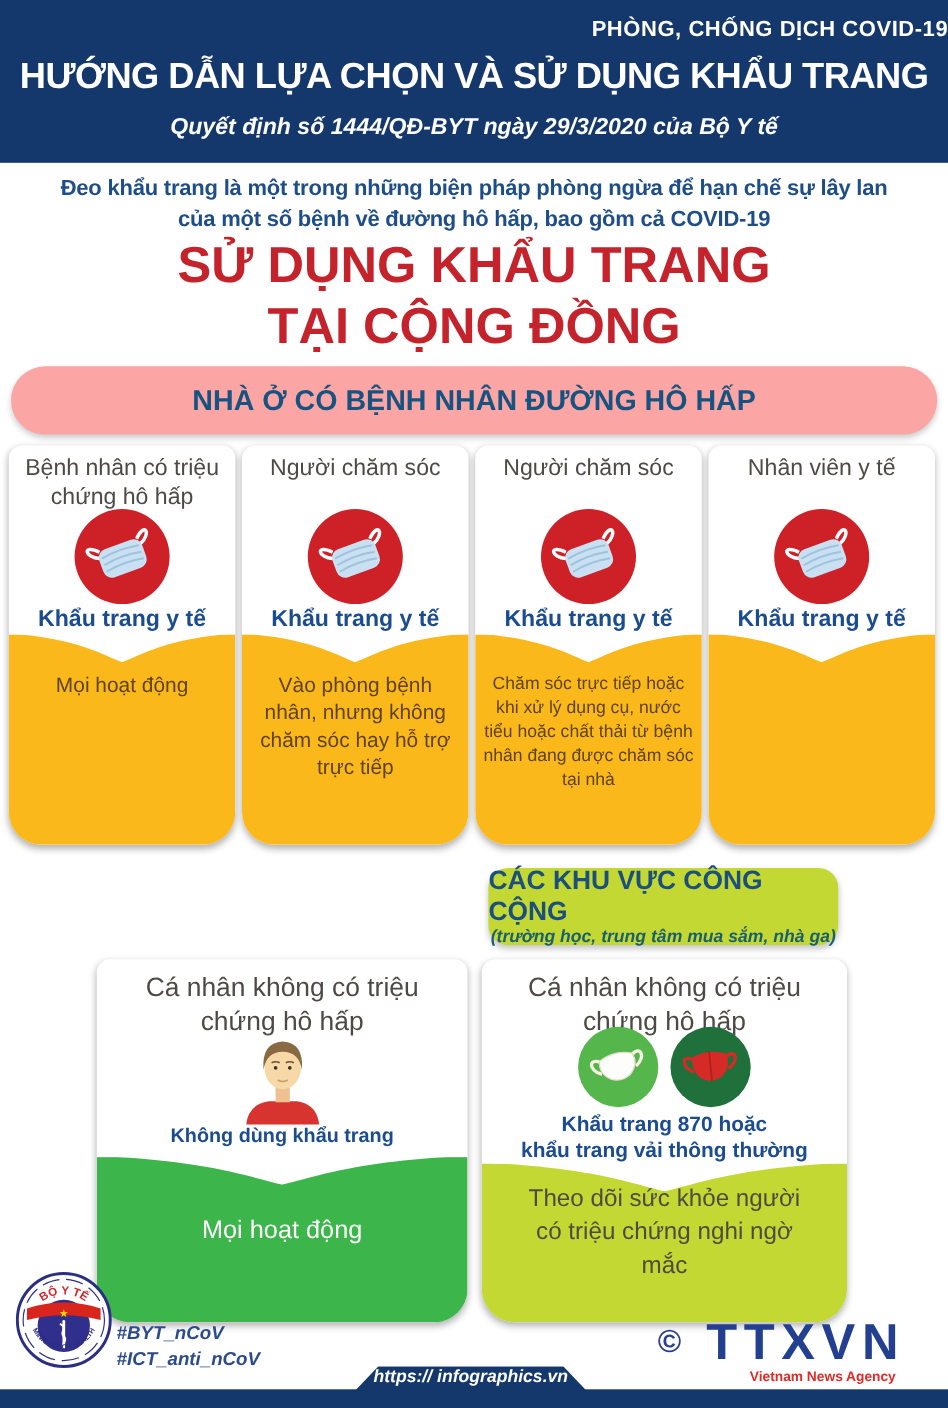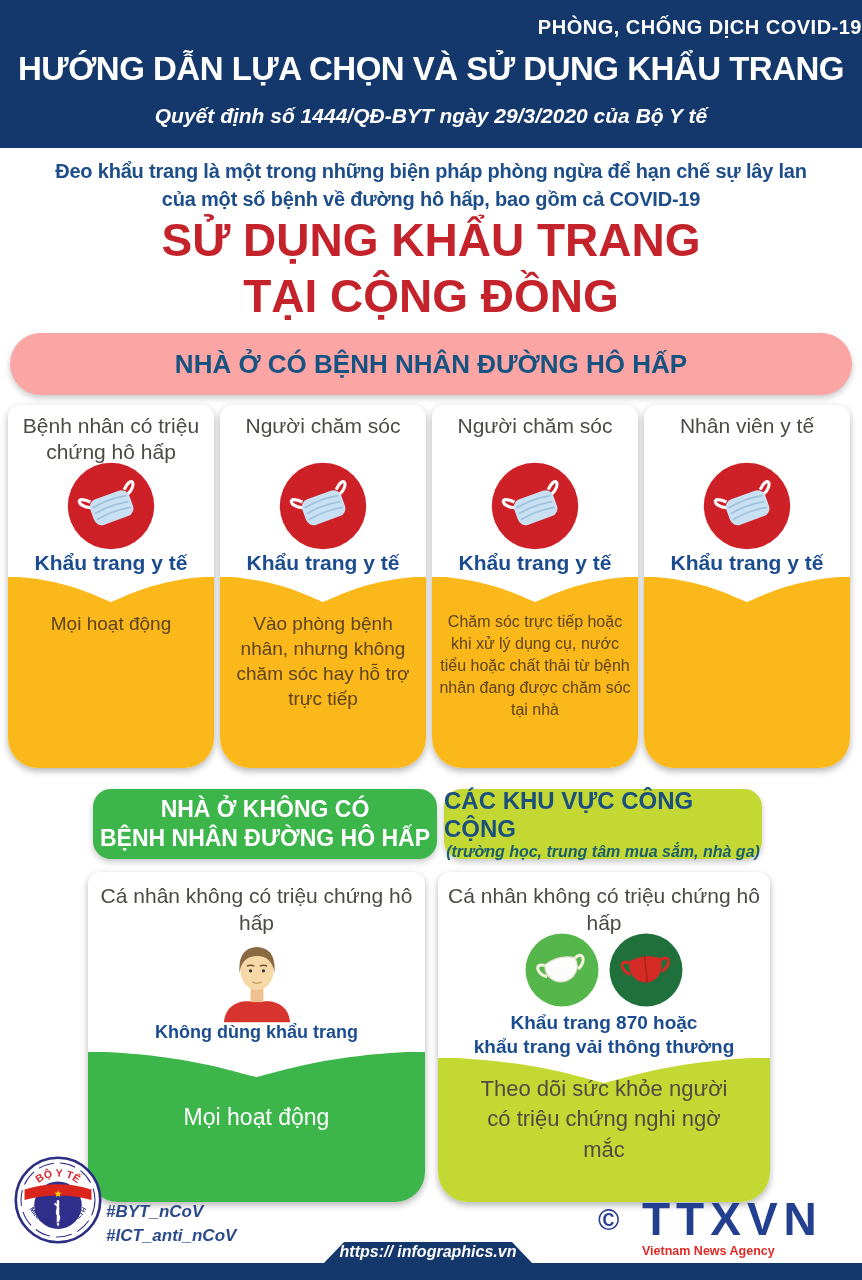--- a/index.html
+++ b/index.html
@@ -36,37 +36,37 @@
     display:flex;flex-direction:column;align-items:center;justify-content:center;color:#fff;font-size:23px;
     font-weight:bold;line-height:1.25;box-shadow:0 3px 6px rgba(0,0,0,.22);}
   .banner-lime{left:444px;top:789px;width:318px;height:70px;background:#C3D832;border-radius:18px;
     display:flex;flex-direction:column;align-items:center;justify-content:center;box-shadow:0 3px 6px rgba(0,0,0,.22);}
   .bl-title{color:#1A4F7E;font-size:24px;font-weight:bold;}
   .bl-sub{color:#1A5F70;font-size:16px;font-style:italic;font-weight:bold;white-space:nowrap;}
   
   .bcard{top:872px;height:330px;}
   .bcard-left{left:88px;width:337px;}
   .bcard-right{left:438px;width:332px;}
-  .bc-header{position:absolute;top:10px;left:10px;right:10px;text-align:center;color:#4D4A45;font-size:21px;line-height:1.3;}
+  .bc-header{position:absolute;top:10px;left:10px;right:10px;text-align:center;color:#4D4A45;font-size:24px;line-height:1.3;}
   .bc-person{position:absolute;top:62px;left:50%;margin-left:-46px;width:92px;height:92px;}
   .bc-label{position:absolute;top:150px;left:0;width:100%;text-align:center;color:#1B4C8F;font-size:18px;font-weight:bold;white-space:nowrap;}
   .bc-circles{position:absolute;top:60px;left:0;width:100%;display:flex;justify-content:center;gap:8px;}
   .bc-circles svg{width:76px;height:76px;}
   .bc-label2{position:absolute;left:0;width:100%;text-align:center;color:#1B4C8F;font-size:19px;font-weight:bold;white-space:nowrap;}
   .l2a{top:140px;} .l2b{top:164px;}
   .bc-body-left{position:absolute;top:232px;left:0;width:100%;text-align:center;color:#fff;font-size:23px;}
   .bc-body-right{position:absolute;top:202px;left:36px;right:36px;text-align:center;color:#4F4B42;font-size:22px;line-height:1.38;}
   
   .moh{left:14px;top:1156px;width:88px;height:88px;}
   .hashtag{left:106px;color:#2B4B8C;font-size:17px;font-weight:bold;font-style:italic;}
   .ht1{top:1202px;} .ht2{top:1226px;}
   .copyright{left:598px;top:1204px;color:#2B3F92;font-size:29px;font-weight:bold;}
   .ttxvn{left:642px;top:1196px;width:212px;text-align:left;}
   .ttxvn-main{color:#233F8F;font-size:46px;font-weight:bold;letter-spacing:6px;line-height:1;}
-  .ttxvn-sub{color:#E02A26;font-size:12.5px;font-weight:bold;text-align:left;margin-top:2px;}
+  .ttxvn-sub{color:#E02A26;font-size:12.5px;font-weight:bold;text-align:center;margin-top:2px;}
   .bottombar{left:0;top:1263px;width:862px;height:17px;background:#14386B;}
   .bump{left:323px;top:1242px;width:210px;height:22px;background:#14386B;
         clip-path:polygon(10% 0,90% 0,100% 100%,0 100%);}
   .url{left:323px;top:1243px;width:210px;text-align:center;color:#fff;font-size:16px;font-style:italic;font-weight:bold;}
 </style>
 </head>
 <body>
 
 <div class="stage">
 
@@ -157,24 +157,20 @@
       <g transform="rotate(-20 50 50)">
         <path d="M28,44 C14,38 16,24 30,38" stroke="#fff" stroke-width="3.5" fill="none"></path>
         <path d="M72,44 C86,38 84,24 70,38" stroke="#fff" stroke-width="3.5" fill="none"></path>
         <rect x="27" y="37" width="46" height="30" rx="9" fill="#C9E0F2"></rect>
         <path d="M30,45 Q50,41 70,45 M30,52 Q50,48 70,52 M30,59 Q50,55 70,59" stroke="#9FC3DD" stroke-width="2" fill="none"></path>
       </g>
     </svg>
     <div class="tc-label">Khẩu trang y tế</div>
   </div>
 
-  <div class="banner-green abs">
-    <div>NHÀ Ở KHÔNG CÓ</div>
-    <div>BỆNH NHÂN ĐƯỜNG HÔ HẤP</div>
-  </div>
   <div class="banner-lime abs">
     <div class="bl-title">CÁC KHU VỰC CÔNG CỘNG</div>
     <div class="bl-sub">(trường học, trung tâm mua sắm, nhà ga)</div>
   </div>
 
   <div class="card bcard bcard-left abs">
     <div class="cbottom green-b" style="height:150px">
       <svg class="notch" viewBox="0 0 100 26" preserveAspectRatio="none">
           <path d="M0,0 C30,4 42,20 50,26 C58,20 70,4 100,0 Z" fill="#ffffff"></path>
         </svg>

